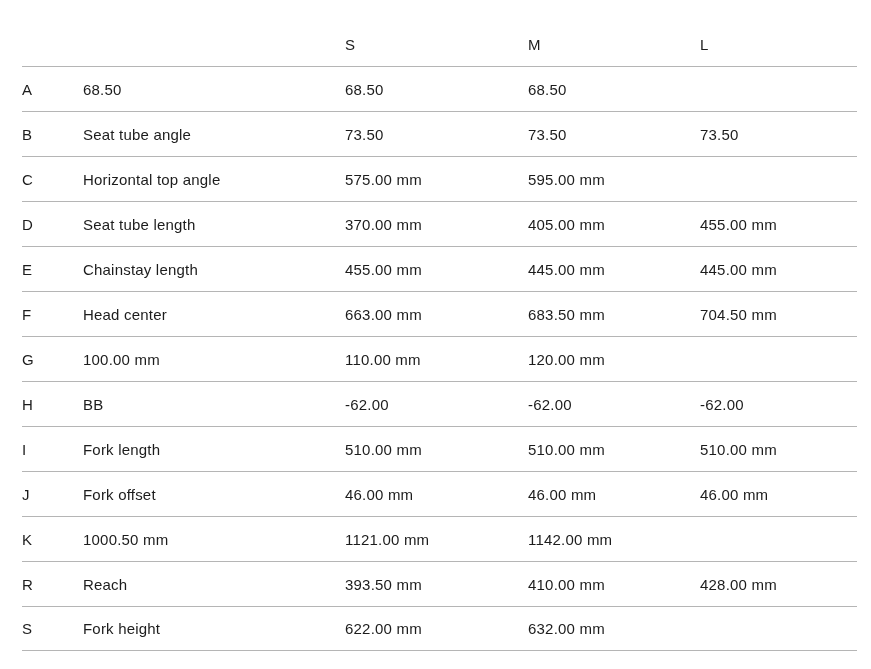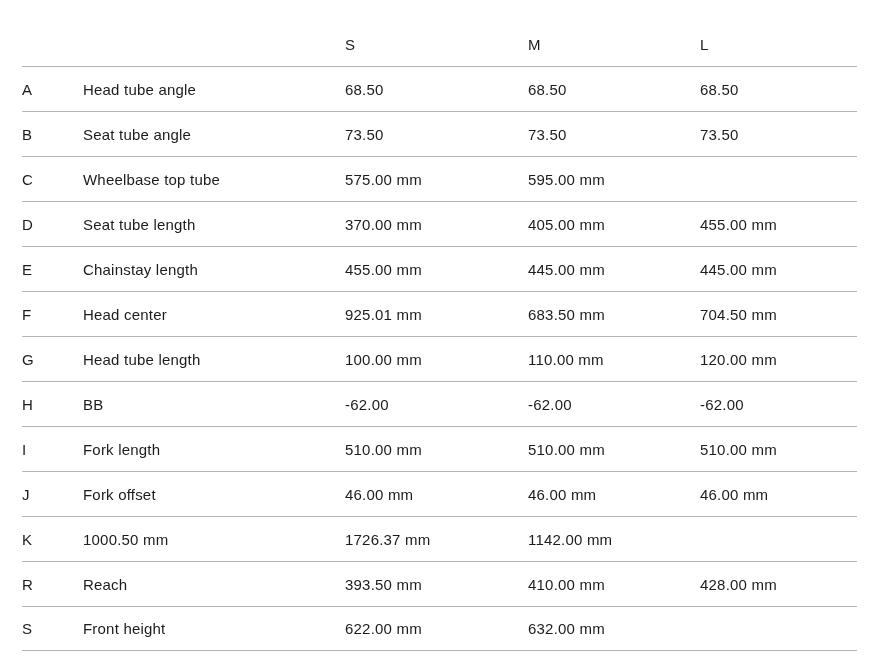--- a/index.html
+++ b/index.html
@@ -54,37 +54,36 @@
     <div class="header-cell"></div>
     <div class="header-cell"></div>
     <div class="header-cell">S</div>
     <div class="header-cell">M</div>
     <div class="header-cell">L</div>
   </div>
 
   <div>
   <div class="grid-row data-row">
     <div class="cell">A</div>
-    <div class="cell">Head tube angle</div>
     <div class="cell">68.50</div>
     <div class="cell">68.50</div>
     <div class="cell">68.50</div>
   </div>
 
   <div class="grid-row data-row">
     <div class="cell">B</div>
     <div class="cell">Seat tube angle</div>
     <div class="cell">73.50</div>
     <div class="cell">73.50</div>
     <div class="cell">73.50</div>
   </div>
 
   <div class="grid-row data-row">
     <div class="cell">C</div>
-    <div class="cell">Wheelbase top tube</div>
+    <div class="cell">Horizontal top angle</div>
     <div class="cell">575.00 mm</div>
     <div class="cell">595.00 mm</div>
   </div>
 
   <div class="grid-row data-row">
     <div class="cell">D</div>
     <div class="cell">Seat tube length</div>
     <div class="cell">370.00 mm</div>
     <div class="cell">405.00 mm</div>
     <div class="cell">455.00 mm</div>
@@ -94,28 +93,27 @@
     <div class="cell">E</div>
     <div class="cell">Chainstay length</div>
     <div class="cell">455.00 mm</div>
     <div class="cell">445.00 mm</div>
     <div class="cell">445.00 mm</div>
   </div>
 
   <div class="grid-row data-row">
     <div class="cell">F</div>
     <div class="cell">Head center</div>
-    <div class="cell">925.01 mm</div>
+    <div class="cell">663.00 mm</div>
     <div class="cell">683.50 mm</div>
     <div class="cell">704.50 mm</div>
   </div>
 
   <div class="grid-row data-row">
     <div class="cell">G</div>
-    <div class="cell">Head tube length</div>
     <div class="cell">100.00 mm</div>
     <div class="cell">110.00 mm</div>
     <div class="cell">120.00 mm</div>
   </div>
 
   <div class="grid-row data-row">
     <div class="cell">H</div>
     <div class="cell">BB</div>
     <div class="cell">-62.00</div>
     <div class="cell">-62.00</div>
@@ -134,33 +132,33 @@
     <div class="cell">J</div>
     <div class="cell">Fork offset</div>
     <div class="cell">46.00 mm</div>
     <div class="cell">46.00 mm</div>
     <div class="cell">46.00 mm</div>
   </div>
 
   <div class="grid-row data-row">
     <div class="cell">K</div>
     <div class="cell">1000.50 mm</div>
-    <div class="cell">1726.37 mm</div>
+    <div class="cell">1121.00 mm</div>
     <div class="cell">1142.00 mm</div>
   </div>
 
   <div class="grid-row data-row">
     <div class="cell">R</div>
     <div class="cell">Reach</div>
     <div class="cell">393.50 mm</div>
     <div class="cell">410.00 mm</div>
     <div class="cell">428.00 mm</div>
   </div>
 
   <div class="grid-row data-row">
     <div class="cell">S</div>
-    <div class="cell">Front height</div>
+    <div class="cell">Fork height</div>
     <div class="cell">622.00 mm</div>
     <div class="cell">632.00 mm</div>
   </div>
 </div>
 
 </div>
 
 </body></html>

